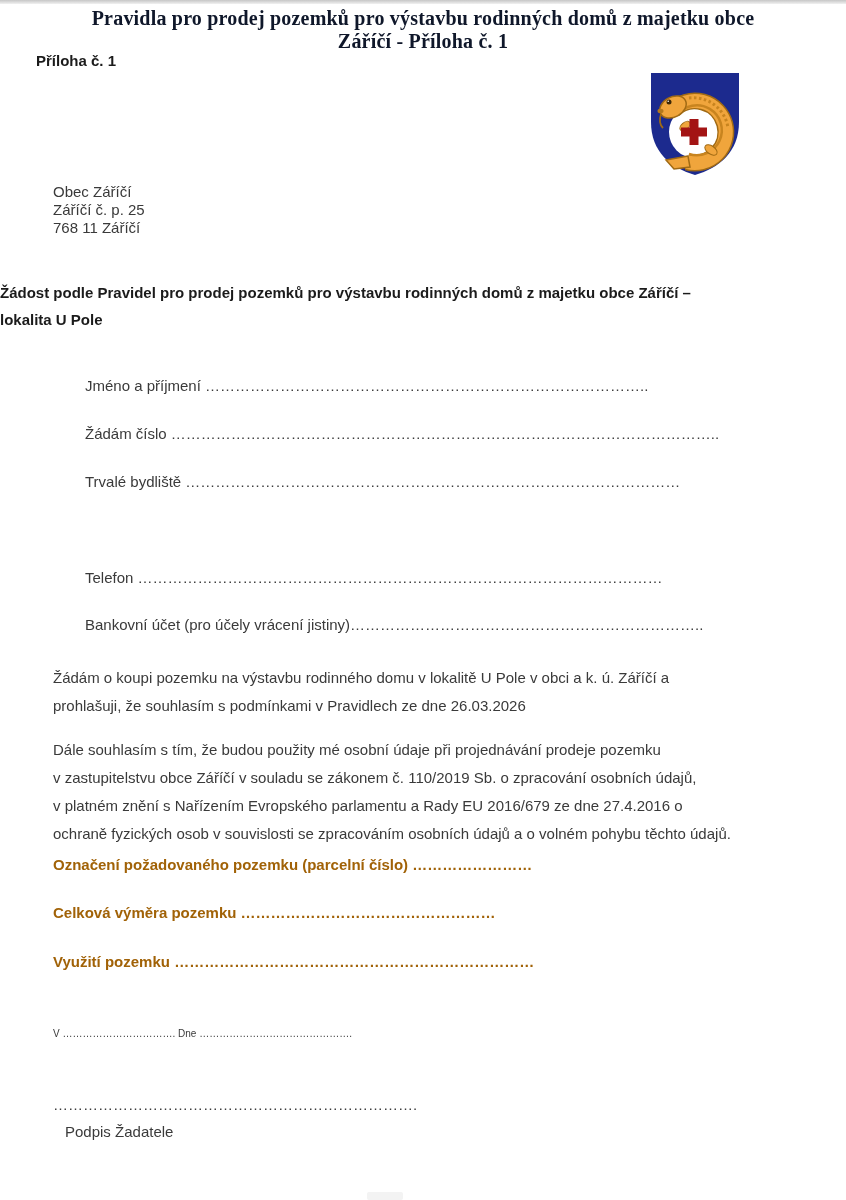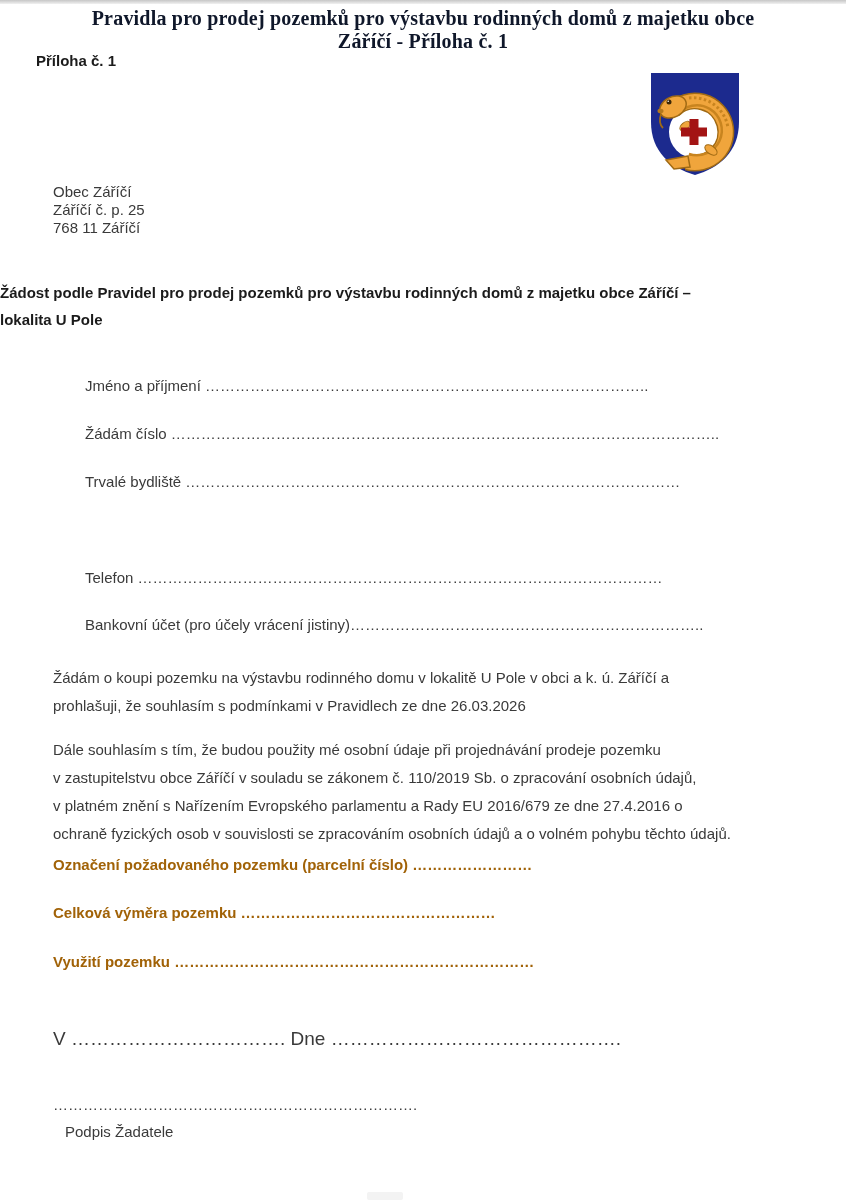--- a/index.html
+++ b/index.html
@@ -20,21 +20,21 @@
   .req-heading{
     position:absolute;top:279px;left:0;width:100%;text-align:left;
     font-size:15px;font-weight:bold;line-height:27px;color:#1b1b1b;white-space:pre-line;
   }
   .fline{position:absolute;left:53px;font-size:15px;white-space:nowrap;margin-left:32px;}
   .f-0{top:377px}.f-1{top:425px}.f-2{top:473px}.f-3{top:521px}.f-4{top:569px}.f-5{top:616px}
   .para{position:absolute;left:53px;width:770px;font-size:15px;line-height:28px;white-space:pre-line;}
   .p-purchase{top:664px}.p-consent{top:736px}
   .bline{position:absolute;left:53px;font-size:15px;font-weight:bold;color:#a16207;white-space:nowrap;}
   .b-0{top:856px}.b-1{top:904px}.b-2{top:953px}
-  .place-date{position:absolute;top:1028px;left:53px;font-size:19px;white-space:nowrap;}
+  .place-date{position:absolute;top:1028px;left:53px;font-size:10px;white-space:nowrap;}
   .sig-dots{position:absolute;top:1096px;left:53px;font-size:15px;white-space:nowrap;}
   .sig-label{position:absolute;top:1123px;left:53px;font-size:15px;margin-left:12px;}
   .artifact{position:absolute;top:1192px;left:367px;width:36px;height:8px;background:#f3f3f3;border-radius:2px;}
 </style>
 </head>
 <body>
 
 <div class="page">
 
   <div class="top-edge"></div>

